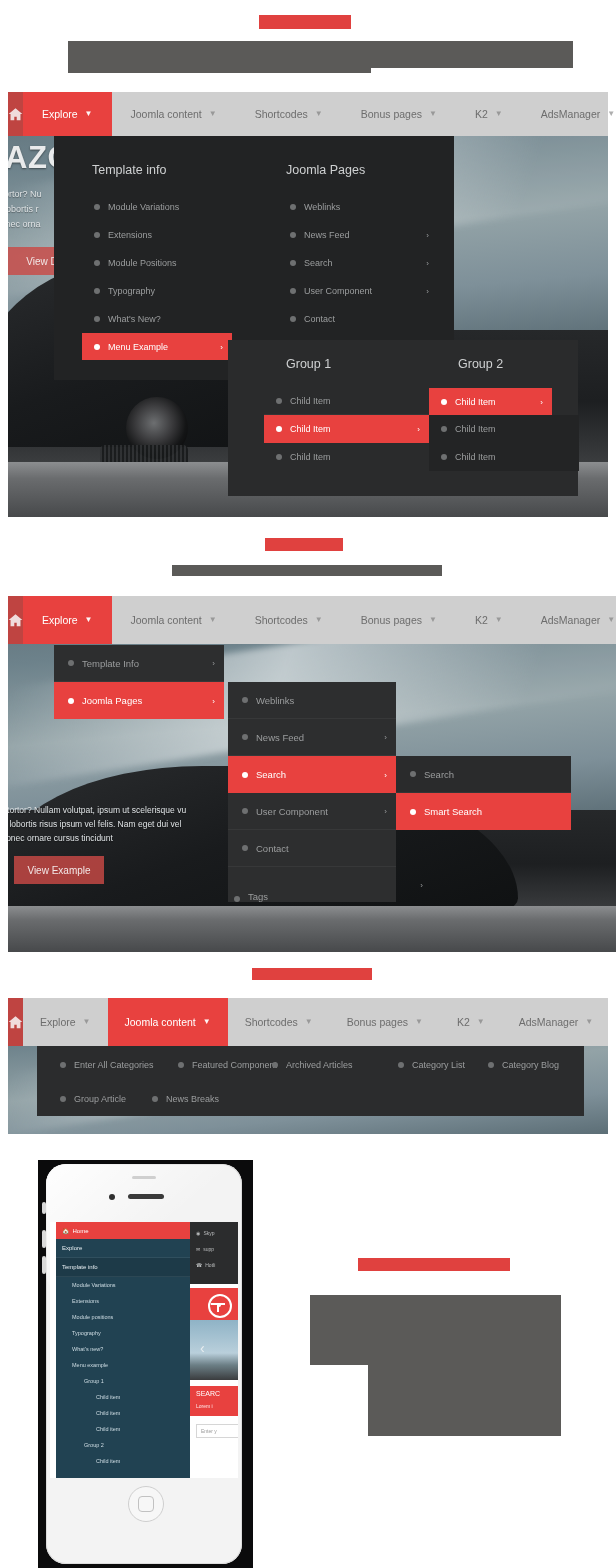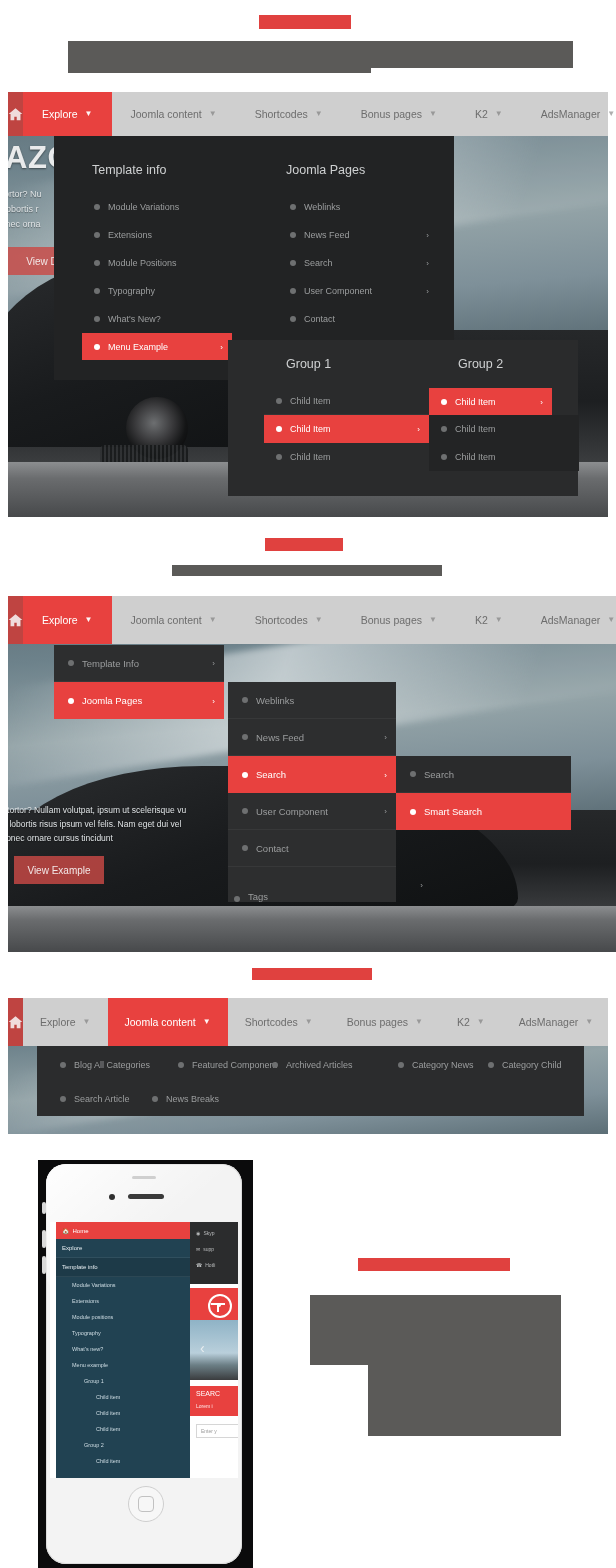--- a/index.html
+++ b/index.html
@@ -364,41 +364,41 @@
     </div>
     <div class="nav-item" style="padding:0 17px;">
       <span>AdsManager</span>
       <span class="caret">▼</span>
     </div>
   </div>
 
   <div class="panel" style="left:37px;top:1046px;width:547px;height:70px;background:#2b2c2d;"></div>
   <div class="mi" style="left:60px;top:1054px;width:110px;height:22px;">
       <span class="dot"></span>
-      <span>Blog All Categories</span>
+      <span>Enter All Categories</span>
     </div>
   <div class="mi" style="left:178px;top:1054px;width:110px;height:22px;">
       <span class="dot"></span>
       <span>Featured Component</span>
     </div>
   <div class="mi" style="left:272px;top:1054px;width:110px;height:22px;">
       <span class="dot"></span>
       <span>Archived Articles</span>
     </div>
   <div class="mi" style="left:398px;top:1054px;width:100px;height:22px;">
       <span class="dot"></span>
-      <span>Category News</span>
+      <span>Category List</span>
     </div>
   <div class="mi" style="left:488px;top:1054px;width:100px;height:22px;">
       <span class="dot"></span>
-      <span>Category Child</span>
+      <span>Category Blog</span>
     </div>
   <div class="mi" style="left:60px;top:1088px;width:100px;height:22px;">
       <span class="dot"></span>
-      <span>Search Article</span>
+      <span>Group Article</span>
     </div>
   <div class="mi" style="left:152px;top:1088px;width:100px;height:22px;">
       <span class="dot"></span>
       <span>News Breaks</span>
     </div>
 
   <div class="phone-shadow" style="left:38px;top:1160px;width:215px;height:408px;"></div>
   <div class="phone-body" style="left:46px;top:1164px;width:196px;height:400px;"></div>
   <div class="phone-gloss" style="left:46px;top:1164px;width:196px;height:130px;"></div>
   <div class="phone-topline" style="left:132px;top:1176px;width:24px;height:3px;"></div>

